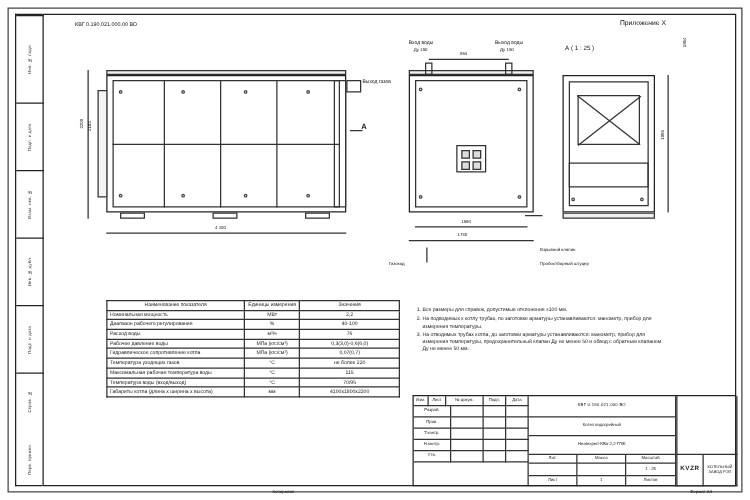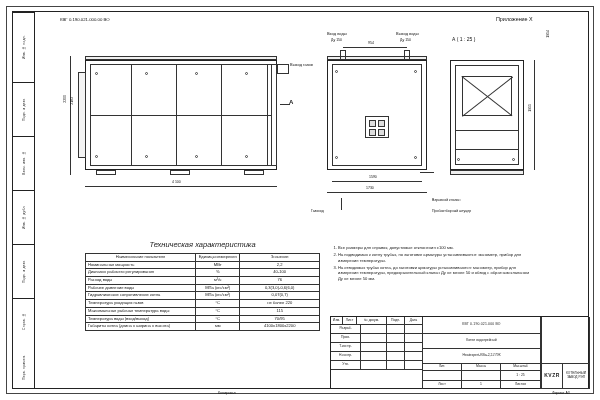--- a/index.html
+++ b/index.html
@@ -158,21 +158,20 @@
     <div class="thin" style="left:450px;top:170px;width:74px;height:5px;background:#efefef;"></div>
     <div class="bolt" style="left:457px;top:158px;"></div>
     <div class="bolt" style="left:512px;top:158px;"></div>
 
     <div class="dimline" style="left:534px;top:60px;width:0.6px;height:110px;"></div>
     <div class="lbl xs vert" style="left:528px;top:104px;">1955</div>
     <div class="lbl xs vert" style="left:546px;top:30px;">1954</div>
   </div>
 
   <div class="spec">
-    <div style="text-align:center;font-size:7.5px;font-style:italic;padding-bottom:4px;">Техническая характеристика</div>
     <table>
       <thead>
         <tr>
           <th>Наименование показателя</th>
           <th>Единицы измерения</th>
           <th>Значения</th>
         </tr>
       </thead>
       <tbody>
         <tr>

